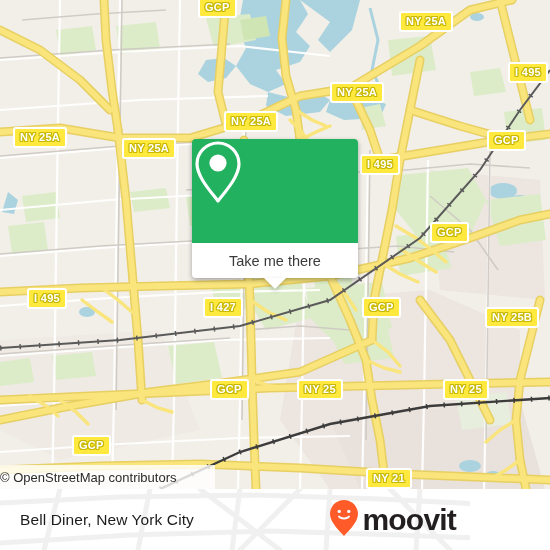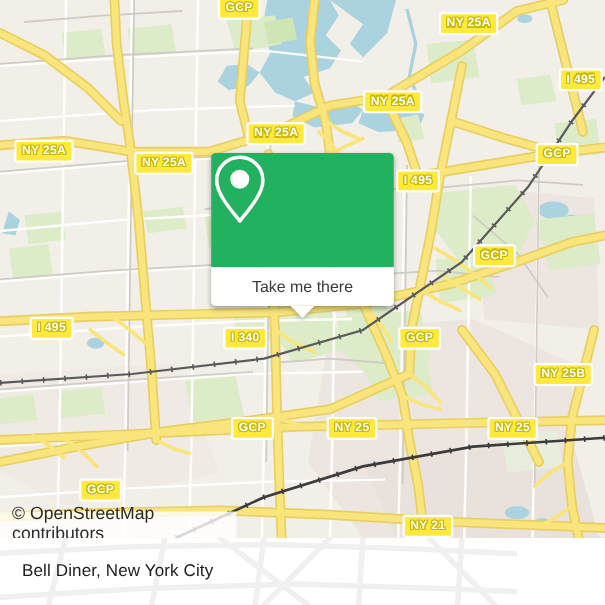--- a/index.html
+++ b/index.html
@@ -35,22 +35,21 @@
     letter-spacing: 0.3px;
     z-index: 6;
   }
 
   
   #attribution {
     position: absolute; left: 0; bottom: 0;
     width: 215px; height: 24px;
     background: rgba(255,255,255,0.80);
     display: flex; align-items: center;
-    padding-left: 11px;
-    font-size: 16px; color: #2a2a2a;
+    font-size: 13px; color: #2a2a2a;
     z-index: 20;
   }
 
   
   #callout {
     position: absolute;
     left: 192px; top: 122px;
     width: 166px; height: 139px;
     border-radius: 4px;
     box-shadow: 0 2px 5px rgba(0,0,0,0.33);
@@ -297,23 +296,23 @@
         <div class="shield" style="left: 399px; top: 11px;">NY 25A</div>
         <div class="shield" style="left: 330px; top: 82px;">NY 25A</div>
         <div class="shield" style="left: 508px; top: 62px;">I 495</div>
         <div class="shield" style="left: 224px; top: 111px;">NY 25A</div>
         <div class="shield" style="left: 13px; top: 127px;">NY 25A</div>
         <div class="shield" style="left: 122px; top: 138px;">NY 25A</div>
         <div class="shield" style="left: 487px; top: 130px;">GCP</div>
         <div class="shield" style="left: 360px; top: 154px;">I 495</div>
         <div class="shield" style="left: 430px; top: 222px;">GCP</div>
         <div class="shield" style="left: 27px; top: 288px;">I 495</div>
-        <div class="shield" style="left: 203px; top: 297px;">I 340</div>
+        <div class="shield" style="left: 203px; top: 297px;">I 427</div>
         <div class="shield" style="left: 362px; top: 297px;">GCP</div>
-        <div class="shield" style="left: 485px; top: 330px; text-align: center;">NY 25B</div>
+        <div class="shield" style="left: 485px; top: 307px; text-align: center;">NY 25B</div>
         <div class="shield" style="left: 210px; top: 379px;">GCP</div>
         <div class="shield" style="left: 297px; top: 379px;">NY 25</div>
         <div class="shield" style="left: 443px; top: 379px;">NY 25</div>
         <div class="shield" style="left: 72px; top: 435px;">GCP</div>
         <div class="shield" style="left: 366px; top: 468px;">NY 21</div>
       </div>
 
     <div id="attribution">
       <span>© OpenStreetMap contributors</span>
     </div>
@@ -349,15 +348,26 @@
         <path d="M200,0 L280,61"></path>
         <path d="M300,0 L240,61"></path>
         <path d="M390,0 L450,61"></path>
       </g>
     </svg>
 
     <div id="place-name">
       <span>Bell Diner, New York City</span>
     </div>
 
+    <div id="moovit-logo">
+      <span>
+        <svg width="30" height="38" viewBox="0 0 30 38" xmlns="http://www.w3.org/2000/svg">
+          <path d="M15 1 C7.3 1 1 7.3 1 15 C1 24 12 33 15 37 C18 33 29 24 29 15 C29 7.3 22.7 1 15 1 Z" fill="#ff5b28"></path>
+          <circle cx="10.2" cy="12.4" r="1.7" fill="#ffffff"></circle>
+          <circle cx="19.8" cy="12.4" r="1.7" fill="#ffffff"></circle>
+          <path d="M10 17.6 C11.6 20.2 18.4 20.2 20 17.6" stroke="#ffffff" stroke-width="1.9" fill="none" stroke-linecap="round"></path>
+        </svg>
+      </span>
+      <span id="moovit-wordmark">moovit</span>
+    </div>
   </div>
 
 </div>
 
 </body></html>

